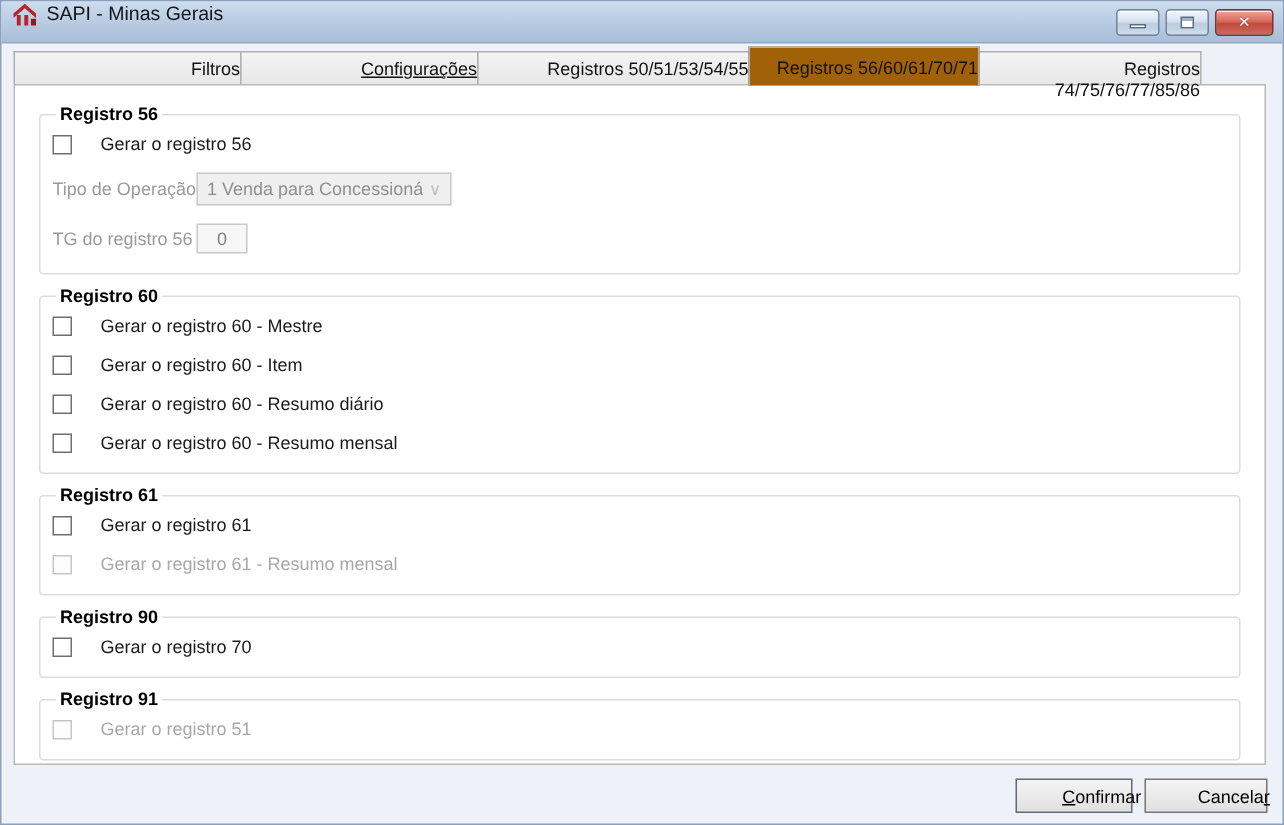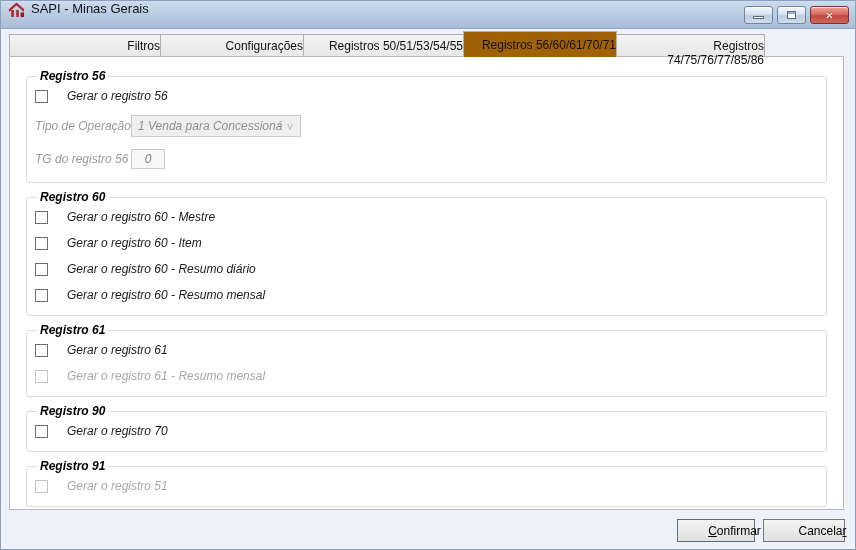--- a/index.html
+++ b/index.html
@@ -82,21 +82,20 @@
 
   
   .page {
     position: relative;
     z-index: 1;
     margin: 0 11px 0 8px;
     height: 454px;
     background: #fff;
     border: 1px solid #b9b9b9;
     padding: 5px 0 0 0;
-    font-style: italic;
   }
 
   
   fieldset.group-box {
     margin: 7px 16px 0 16px;
     border: 1px solid #dcdcdc;
     border-radius: 3px;
     padding: 4px 8px 1px 8px;
   }
   fieldset.group-box legend {
@@ -180,22 +179,22 @@
       <span class="max-glyph"></span>
     </div>
     <div class="win-btn close">
       <span>✕</span>
     </div>
   </div>
 </div>
 
 <div class="tabbar" id="tabbar">
     <div class="tab" style="width: 152px;"><span>Filtros</span></div>
-    <div class="tab" style="width: 144px;"><span>Configurações</span></div>
-    <div class="tab" style="width: 161px;"><span>Registros 50/51/53/54/55</span></div>
+    <div class="tab" style="width: 159px; text-decoration: underline;"><span>Configurações</span></div>
+    <div class="tab" style="width: 182px;"><span>Registros 50/51/53/54/55</span></div>
     <div class="tab active" style="width: 154px;"><span>Registros 56/60/61/70/71</span></div>
     <div class="tab" style="width: 149px;"><span>Registros 74/75/76/77/85/86</span></div>
   </div>
 
 <div class="page" id="page">
     <fieldset class="group-box">
       <legend>Registro 56</legend>
       <div class="row cb-row">
         <span class="checkbox"></span>
         <span class="cb-label">Gerar o registro 56</span>

